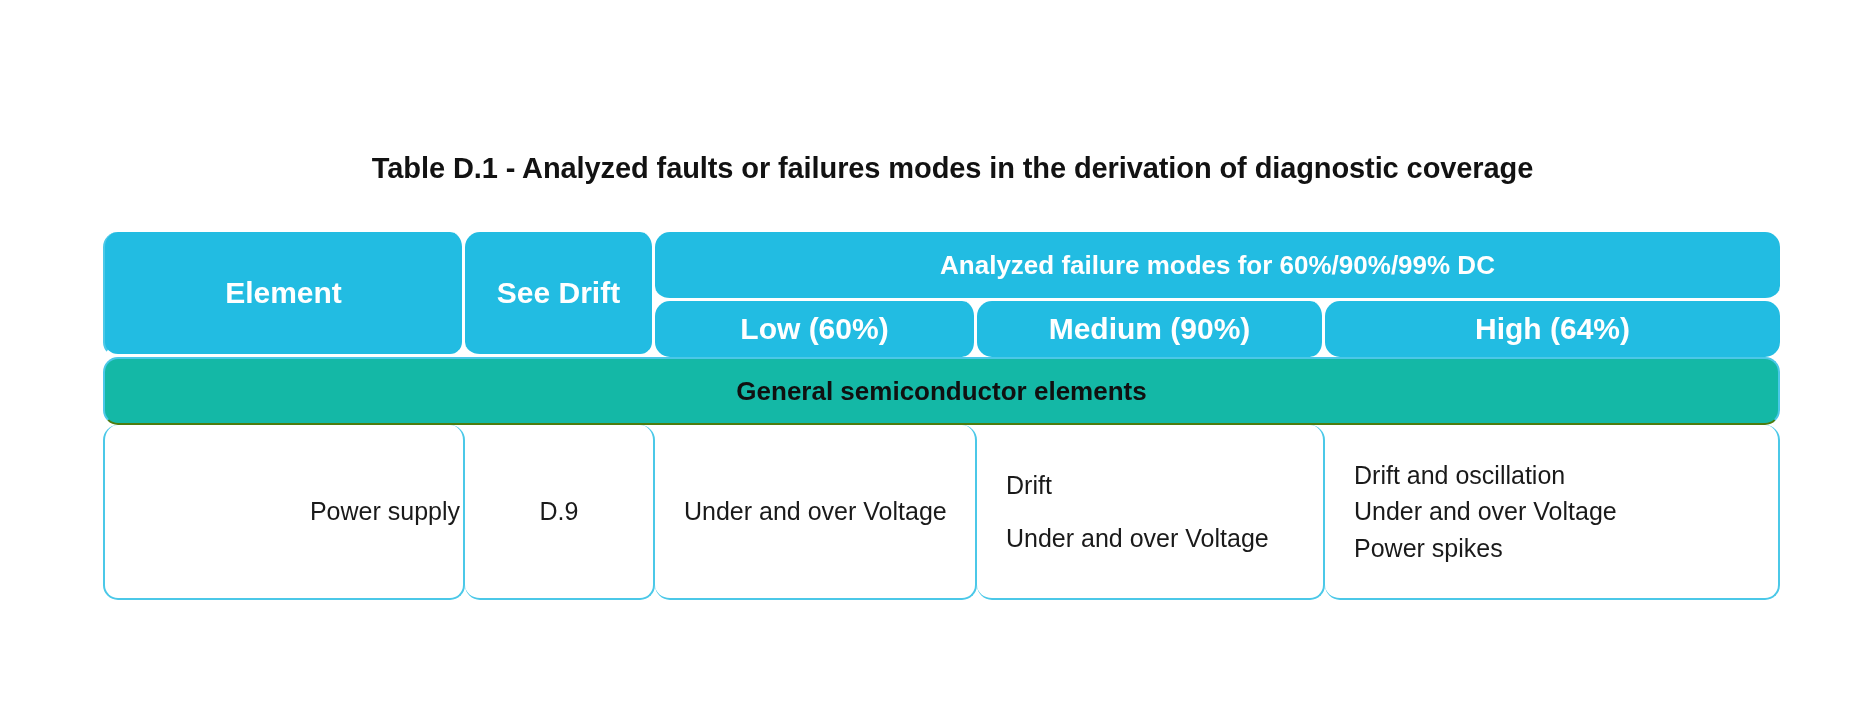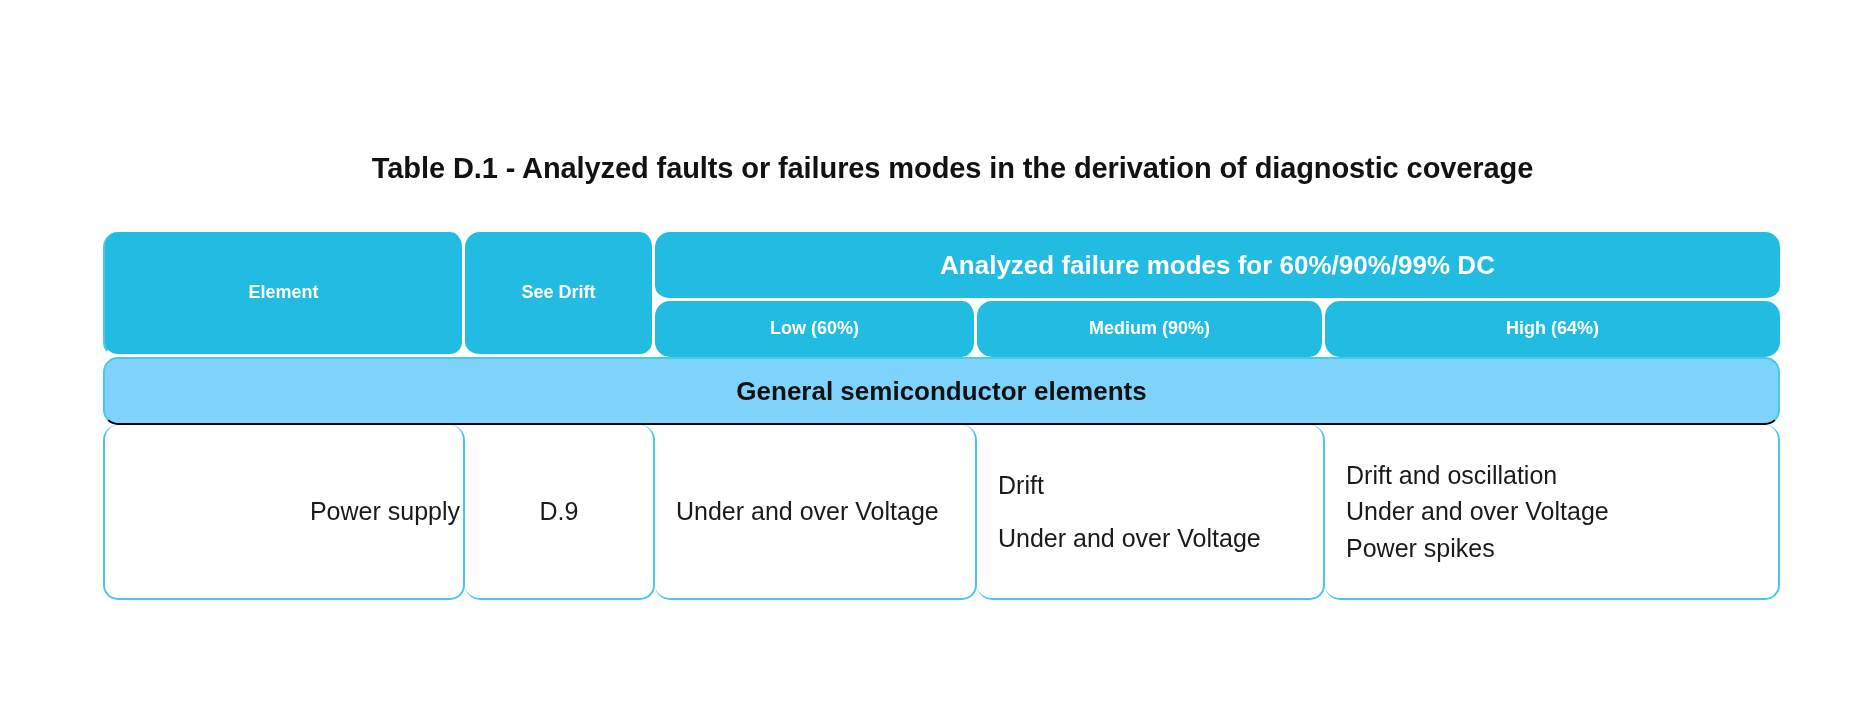--- a/index.html
+++ b/index.html
@@ -52,21 +52,21 @@
     margin: 0;
     vertical-align: middle;
     border-radius: 15px;
   }
 
   
   .hdr {
     background: #22BCE2;
     color: #ffffff;
     font-weight: bold;
-    font-size: 18px;
+    font-size: 30px;
     text-align: center;
     line-height: 1.18;
     border-right: 3px solid #ffffff;
     border-bottom: 3px solid #ffffff;
   }
   .hdr.last-col {
     border-right: none;
   }
   .hdr.no-bottom {
     border-bottom: none;
@@ -74,28 +74,28 @@
   .hdr-span {
     font-size: 26px;
   }
 
   .hdr-element { height: 116px; }
   .hdr-sub { height: 48px; }
   .hdr-group { height: 58px; }
 
   
   .section-row td {
-    background: #7dd3fc;
+    background: #14b8a6;
     color: #101010;
     font-weight: bold;
     font-size: 26px;
     text-align: center;
     height: 58px;
     border-top: 2px solid #4BC8E8;
-    border-bottom: 2px solid #000000;
+    border-bottom: 2px solid #4d7c0f;
   }
 
   
   .body-row td {
     background: #ffffff;
     color: #1a1a1a;
     font-size: 25px;
     height: 167px;
     border-right: 2px solid #4BC8E8;
     border-bottom: 2px solid #4BC8E8;
@@ -115,21 +115,21 @@
   .cell-center {
     text-align: center;
   }
 
   
   .rail-left  { border-left: 2px solid #4BC8E8; }
   .rail-right { border-right: 2px solid #4BC8E8; }
 
   
   .mode-list {
-    margin: 0;
+    margin: 8px;
     padding: 0 10px 0 18px;
     list-style: none;
   }
   .mode-list li {
     margin: 0;
     padding: 0;
     line-height: 1.22;
   }
   
   .mode-list.spaced li + li {

